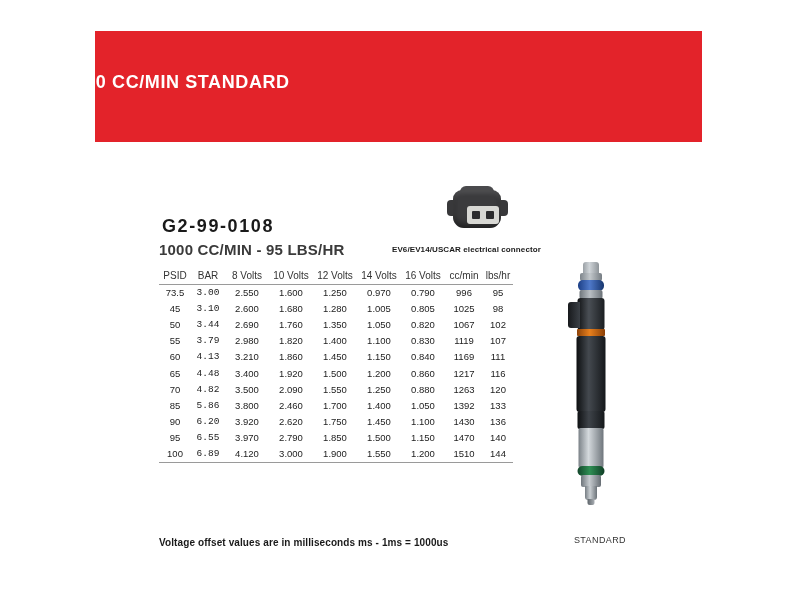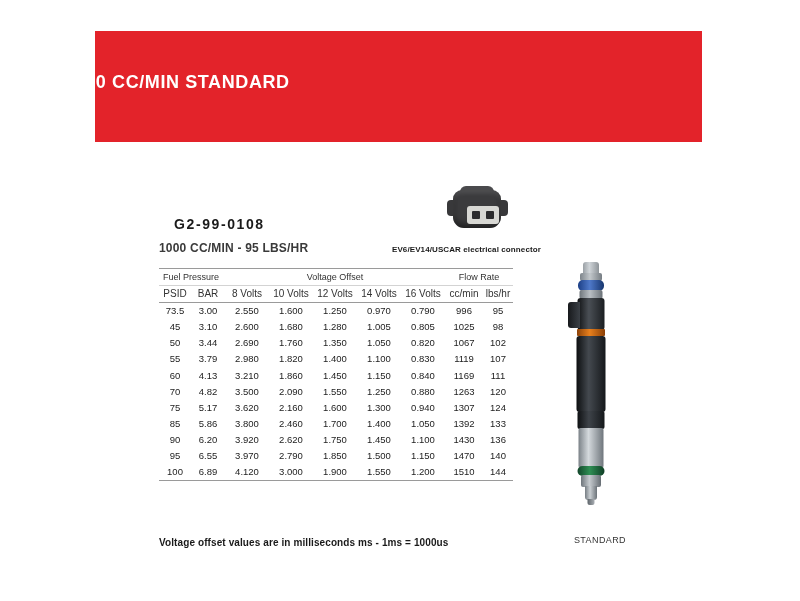--- a/index.html
+++ b/index.html
@@ -32,32 +32,32 @@
     font-size: 18px;
     font-weight: bold;
     letter-spacing: 0.6px;
     color: #ffffff;
     font-family: "Liberation Sans", sans-serif;
   }
 
   
   .part-number {
     position: absolute;
-    left: 174px;
+    left: 162px;
     top: 216px;
-    font-size: 14px;
+    font-size: 18px;
     font-weight: bold;
     letter-spacing: 1.6px;
     color: #1a1a1a;
   }
   .part-subtitle {
     position: absolute;
     left: 159px;
     top: 241px;
-    font-size: 12px;
+    font-size: 15px;
     font-weight: bold;
     color: #3a3a3a;
     letter-spacing: 0.2px;
   }
   .connector-caption {
     position: absolute;
     left: 355px;
     top: 245px;
     font-size: 8px;
     font-weight: bold;
@@ -171,21 +171,21 @@
     padding-top: 1px;
     height: 18px;
   }
   tbody tr td {
     border-bottom: none;
   }
   tbody tr:last-child td {
     border-bottom: 1px solid #9a9a9a;
   }
   td.c0 { width: 32px; }
-  td.c1 { width: 34px; }
+  td.c1 { width: 34px; font-family: Liberation Mono, monospace; }
   td.c2 { width: 44px; }
   td.c3 { width: 44px; }
   td.c4 { width: 44px; }
   td.c5 { width: 44px; }
   td.c6 { width: 44px; }
   td.c7 { width: 38px; }
   td.c8 { width: 30px; }
 
   .footnote {
     position: absolute;
@@ -254,25 +254,20 @@
       <div class="conn-pin left"></div>
       <div class="conn-pin right"></div>
     </div>
   </div>
 </div>
 <div class="connector-caption">EV6/EV14/USCAR electrical connector</div>
 
 <div class="table-wrap">
   <table class="spec">
     <thead>
-      <tr class="grp-row">
-        <th colspan="2" class="grp-fuel">Fuel Pressure</th>
-        <th colspan="5">Voltage Offset</th>
-        <th colspan="2">Flow Rate</th>
-      </tr>
       <tr class="hdr-row">
         <th>PSID</th>
         <th>BAR</th>
         <th>8 Volts</th>
         <th>10 Volts</th>
         <th>12 Volts</th>
         <th>14 Volts</th>
         <th>16 Volts</th>
         <th>cc/min</th>
         <th>lbs/hr</th>
@@ -328,42 +323,42 @@
           <td class="c1">4.13</td>
           <td class="c2">3.210</td>
           <td class="c3">1.860</td>
           <td class="c4">1.450</td>
           <td class="c5">1.150</td>
           <td class="c6">0.840</td>
           <td class="c7">1169</td>
           <td class="c8">111</td>
         </tr>
       <tr>
+          <td class="c0">65</td>
+          <td class="c1">4.48</td>
+          <td class="c2">3.400</td>
+          <td class="c3">1.920</td>
+          <td class="c4">1.500</td>
+          <td class="c5">1.200</td>
+          <td class="c6">0.860</td>
+          <td class="c7">1217</td>
+          <td class="c8">116</td>
+        </tr>
+      <tr>
           <td class="c0">70</td>
           <td class="c1">4.82</td>
           <td class="c2">3.500</td>
           <td class="c3">2.090</td>
           <td class="c4">1.550</td>
           <td class="c5">1.250</td>
           <td class="c6">0.880</td>
           <td class="c7">1263</td>
           <td class="c8">120</td>
         </tr>
       <tr>
-          <td class="c0">75</td>
-          <td class="c1">5.17</td>
-          <td class="c2">3.620</td>
-          <td class="c3">2.160</td>
-          <td class="c4">1.600</td>
-          <td class="c5">1.300</td>
-          <td class="c6">0.940</td>
-          <td class="c7">1307</td>
-          <td class="c8">124</td>
-        </tr>
-      <tr>
           <td class="c0">85</td>
           <td class="c1">5.86</td>
           <td class="c2">3.800</td>
           <td class="c3">2.460</td>
           <td class="c4">1.700</td>
           <td class="c5">1.400</td>
           <td class="c6">1.050</td>
           <td class="c7">1392</td>
           <td class="c8">133</td>
         </tr>

